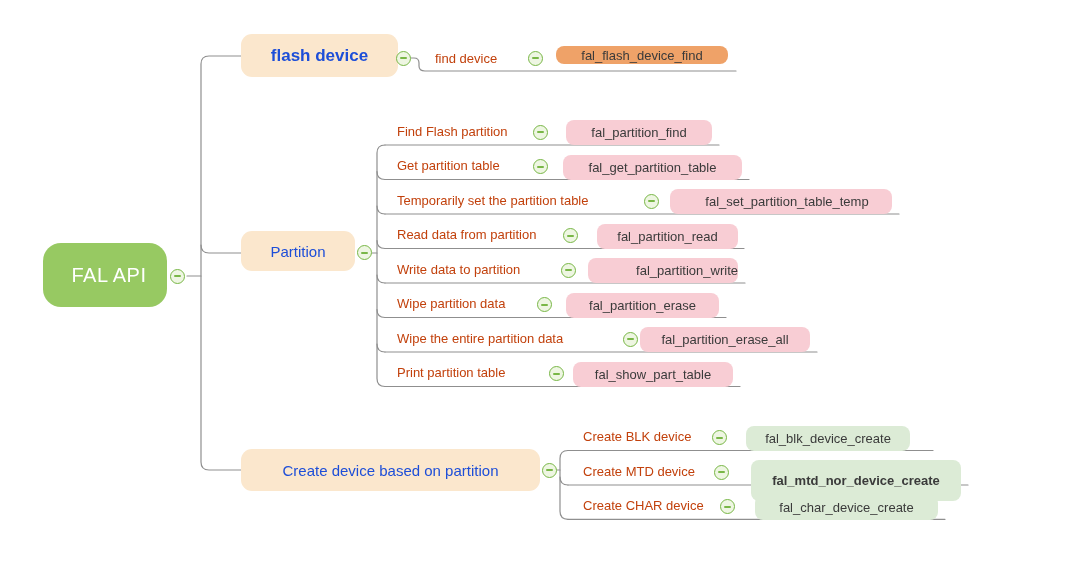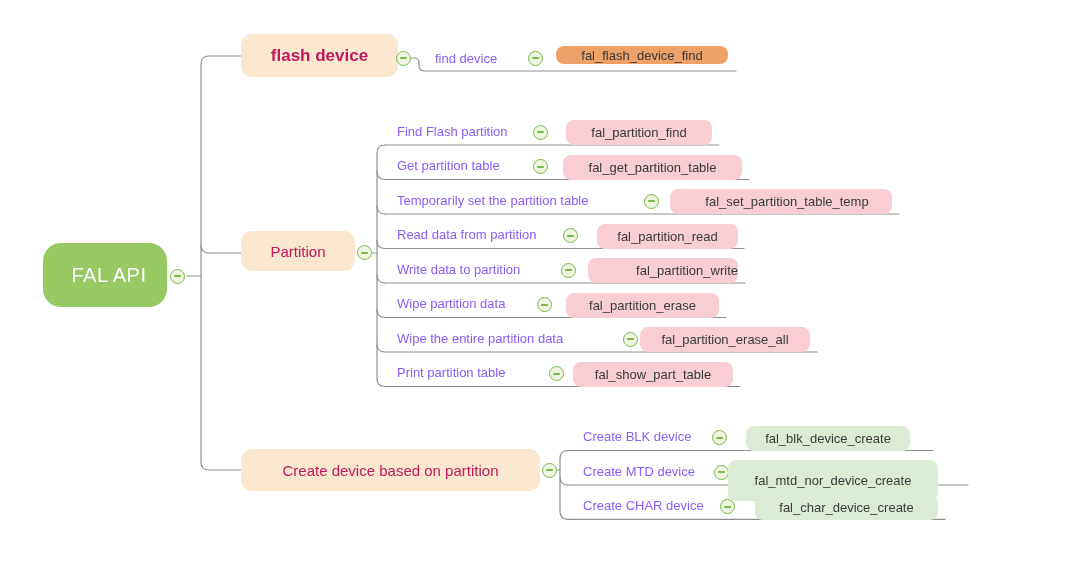--- a/index.html
+++ b/index.html
@@ -10,38 +10,38 @@
     font-family:"Liberation Sans", sans-serif;
     overflow:hidden;
   }
   svg.connectors{position:absolute;left:0;top:0;width:1069px;height:561px;}
   svg.connectors path{fill:none;stroke:#8f8f8f;stroke-width:1.2;stroke-linecap:round;}
 
   .topic{
     position:absolute;
     display:flex;align-items:center;justify-content:center;
     box-sizing:border-box;
-    color:#be185d;
+    color:#1d4ed8;
     cursor:default;
   }
   .root-box{
     background:#97c962;border-radius:18px;
     color:#ffffff;font-size:20px;letter-spacing:0.5px;padding-left:8px;
   }
   .branch-box{background:#fbe7cd;border-radius:11px;}
   .leaf-box{
     border-radius:8px;font-size:13px;white-space:nowrap;
     color:#3a3a3a;
   }
   .leaf-orange{background:#efa268;}
   .leaf-pink{background:#f8cdd4;}
   .leaf-green{background:#dcebd6;}
   .leaf-label{
     position:absolute;height:24px;display:flex;align-items:center;
-    font-size:13px;color:#8b5cf6;white-space:nowrap;
+    font-size:13px;color:#c2410c;white-space:nowrap;
   }
   .minus{
     position:absolute;width:15px;height:15px;box-sizing:border-box;
     border:1.5px solid #79b747;border-radius:50%;
     background:#eef6e2;
     display:flex;align-items:center;justify-content:center;
     cursor:pointer;
   }
   .minus::before{content:"";width:7px;height:2px;background:#79b747;border-radius:1px;}
 </style>
@@ -158,21 +158,21 @@
   <div class="minus" style="left:541.5px;top:462.5px;"></div>
 
   <div class="leaf-label" style="left:583px;top:424.5px;">Create BLK device</div>
   <div class="minus" style="left:711.5px;top:430px;"></div>
   <div class="topic leaf-box leaf-green" style="left:746px;top:425.5px;width:164px;height:25px;">
     <span>fal_blk_device_create</span>
   </div>
 
   <div class="leaf-label" style="left:583px;top:459px;">Create MTD device</div>
   <div class="minus" style="left:713.5px;top:464.5px;"></div>
-  <div class="topic leaf-box leaf-green" style="left:728px;top:460px;width:210px;height:41px;">
+  <div class="topic leaf-box leaf-green" style="left:751px;top:460px;width:210px;height:41px;font-weight:bold;">
     <span>fal_mtd_nor_device_create</span>
   </div>
 
   <div class="leaf-label" style="left:583px;top:493.5px;">Create CHAR device</div>
   <div class="minus" style="left:719.5px;top:499px;"></div>
   <div class="topic leaf-box leaf-green" style="left:755px;top:494.5px;width:183px;height:25px;">
     <span>fal_char_device_create</span>
   </div>
 
 </div>

